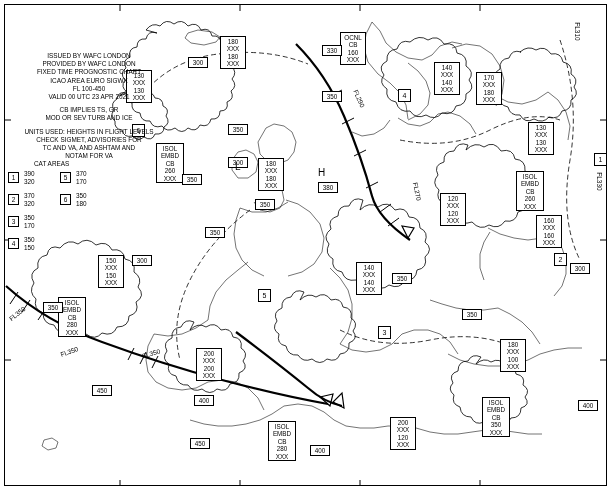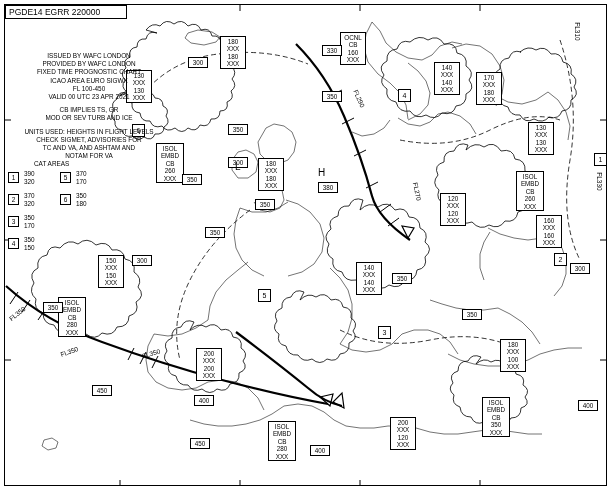--- a/index.html
+++ b/index.html
@@ -163,21 +163,20 @@
     <path class="jet" d="M6 286 q40 36 96 56 q60 22 120 38 q60 16 106 24"></path>
     <path class="jetthin" d="M330 406 l-10 -9 l13 -3 z" fill="#000"></path>
     <g class="tick">
       <path d="M18 292 l-8 12 M30 300 l-8 12 M46 308 l-8 12 M134 348 l-6 12 M146 352 l-6 12 M158 356 l-6 12"></path>
     </g>
 
     <path class="jet" d="M236 332 q40 30 72 56 q16 14 34 18"></path>
     <path class="jetthin" d="M344 408 l-11 -6 l9 -9 z" fill="#000"></path>
   </svg>
 
-  <div id="titlebox">PGDE14 EGRR 220000</div>
 
   <div id="hdrtext">
     <div>ISSUED BY WAFC LONDON</div>
     <div>PROVIDED BY WAFC LONDON</div>
     <div>FIXED TIME PROGNOSTIC CHART</div>
     <div>ICAO AREA EURO SIGWX</div>
     <div>FL 100-450</div>
     <div>VALID 00 UTC 23 APR 2021</div>
     <span class="sp"></span>
     <div>CB IMPLIES TS, GR</div>

